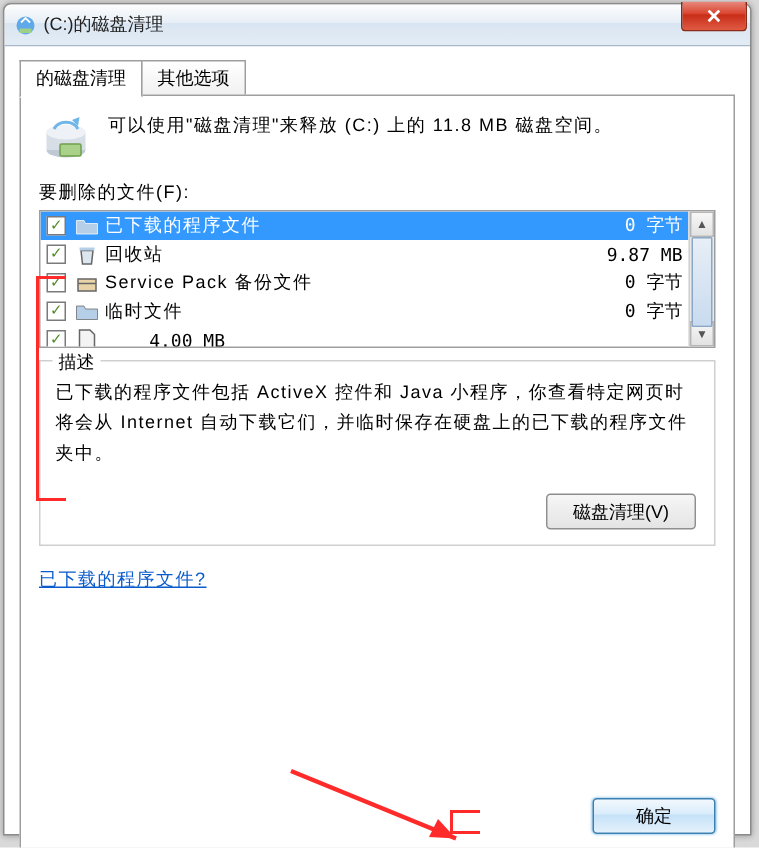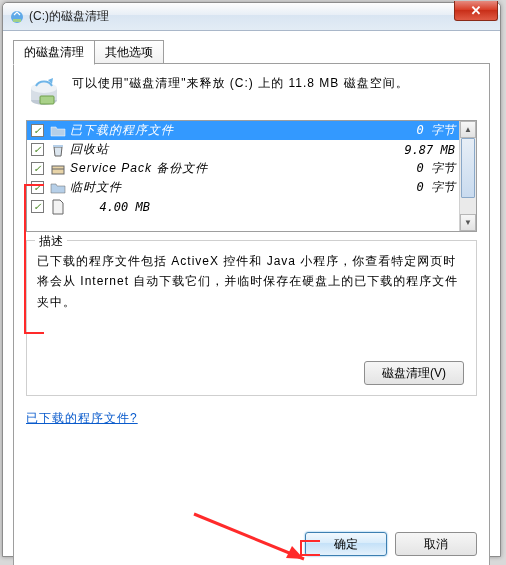--- a/index.html
+++ b/index.html
@@ -72,23 +72,22 @@
     height: 504px;
     padding: 10px 12px 12px 12px;
     position:relative;
   }
   .info-row { display:flex; align-items:flex-start; margin-bottom:10px; }
   .big-icon { width:36px; height:36px; margin-right:10px; flex-shrink:0; }
   .info-text { font-size:12px; line-height:1.6; letter-spacing:1px; }
   .section-label { font-size:12px; margin-bottom:3px; letter-spacing:1px; }
   .listbox {
     border:1px solid #9e9e9e;
-    height:112px;
+    height:92px;
     display:flex;
-    font-style:italic;
   }
   .list-body { flex:1; overflow:hidden; }
   .scrollbar {
     width:17px; background:#f0f0f0;
     border-left:1px solid #d0d0d0;
     display:flex; flex-direction:column;
   }
   .sb-btn { height:17px; background:linear-gradient(#f7f7f7,#e2e2e2); border:1px solid #b6b6b6; margin:0; display:flex; align-items:center; justify-content:center; font-size:8px; color:#555; cursor:pointer;}
   .sb-track { flex:1; background:#eaeaea; position:relative;}
   .sb-thumb { position:absolute; left:1px; right:1px; top:0; height:60px; background:linear-gradient(#e7eef6,#c9dbef); border:1px solid #8aa8c8; border-radius:1px; cursor:pointer;}
@@ -104,21 +103,21 @@
   .row .name { flex:1; white-space:nowrap; letter-spacing:1px;}
   .row .size { width:80px; text-align:right; font-family:"SimSun",monospace; white-space:nowrap;}
   .total-row { display:flex; margin-top:6px; font-size:12px; letter-spacing:1px;}
   .total-row .spacer{flex:1;}
   .total-row .tval{font-family:"SimSun",monospace;}
   .groupbox {
     margin-top:8px;
     border:1px solid #cfcfcf;
     padding:10px 10px 12px 10px;
     position:relative;
-    height:156px;
+    height:124px;
   }
   .groupbox-title {
     position:absolute; top:-8px; left:8px;
     background:#fff; padding:0 4px;
     font-size:12px;
   }
   .desc-text { font-size:12px; line-height:1.7; letter-spacing:1px;}
   .viewfiles-btn {
     position:absolute; right:12px; bottom:10px;
     width:100px; height:24px;
@@ -185,20 +184,21 @@
             <rect x="5" y="14" width="26" height="12" fill="#d7dee6"></rect>
             <ellipse cx="18" cy="14" rx="13" ry="5" fill="#eef2f6"></ellipse>
             <path d="M10 12 C13 6 23 6 26 12" stroke="#6fb5e8" stroke-width="2" fill="none"></path>
             <path d="M22 6 L27 4 L26 10 Z" fill="#6fb5e8"></path>
             <rect x="14" y="22" width="14" height="8" rx="1" fill="#a9d189" stroke="#6fa04b"></rect>
           </svg>
       </span>
       <div class="info-text">可以使用"磁盘清理"来释放  (C:) 上的 11.8 MB 磁盘空间。</div>
     </div>
 
+    <div class="section-label">要删除的文件(F):</div>
 
     <div class="listbox">
       <div class="list-body" id="list-body">
           <div class="row selected">
             <span class="chk checked"></span>
             <span class="file-icon">
               <svg width="16" height="16" viewBox="0 0 16 16">
                 <path d="M1 4h5l1 2h8v7H1z" fill="#b6cfe8" stroke="#fff" stroke-width="0.5"></path>
               </svg>
             </span>
@@ -264,21 +264,20 @@
     <div class="groupbox">
       <span class="groupbox-title">描述</span>
       <div class="desc-text">已下载的程序文件包括 ActiveX 控件和 Java 小程序，你查看特定网页时将会从 Internet 自动下载它们，并临时保存在硬盘上的已下载的程序文件夹中。</div>
       <button class="viewfiles-btn">磁盘清理(V)</button>
     </div>
 
     <a class="help-link">已下载的程序文件?</a>
 
     <div class="btn-row">
       <button class="btn default">确定</button>
-      <button class="btn">取消</button>
     </div>
 
     
     <div class="anno box1"></div>
     <div class="anno box2"></div>
     <svg class="arrow" viewBox="0 0 150 70">
       <line x1="10" y1="10" x2="120" y2="55" stroke="#ff2a2a" stroke-width="3"></line>
       <polygon points="120,55 108,42 102,54" fill="#ff2a2a"></polygon>
     </svg>
 

